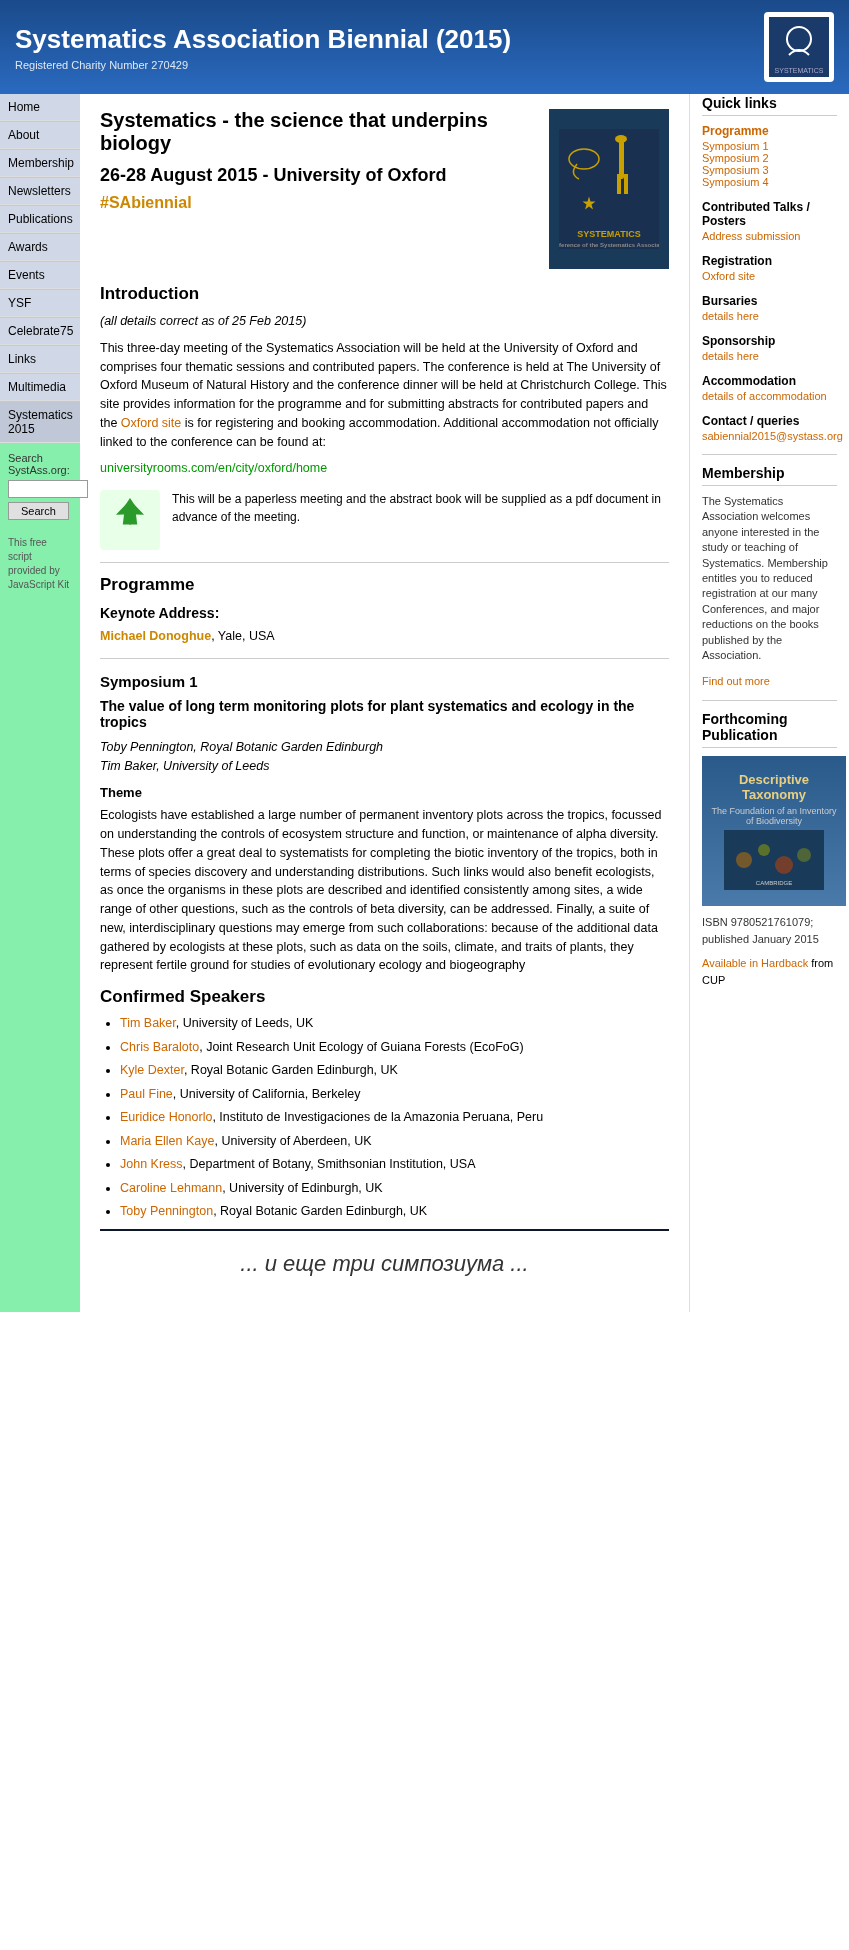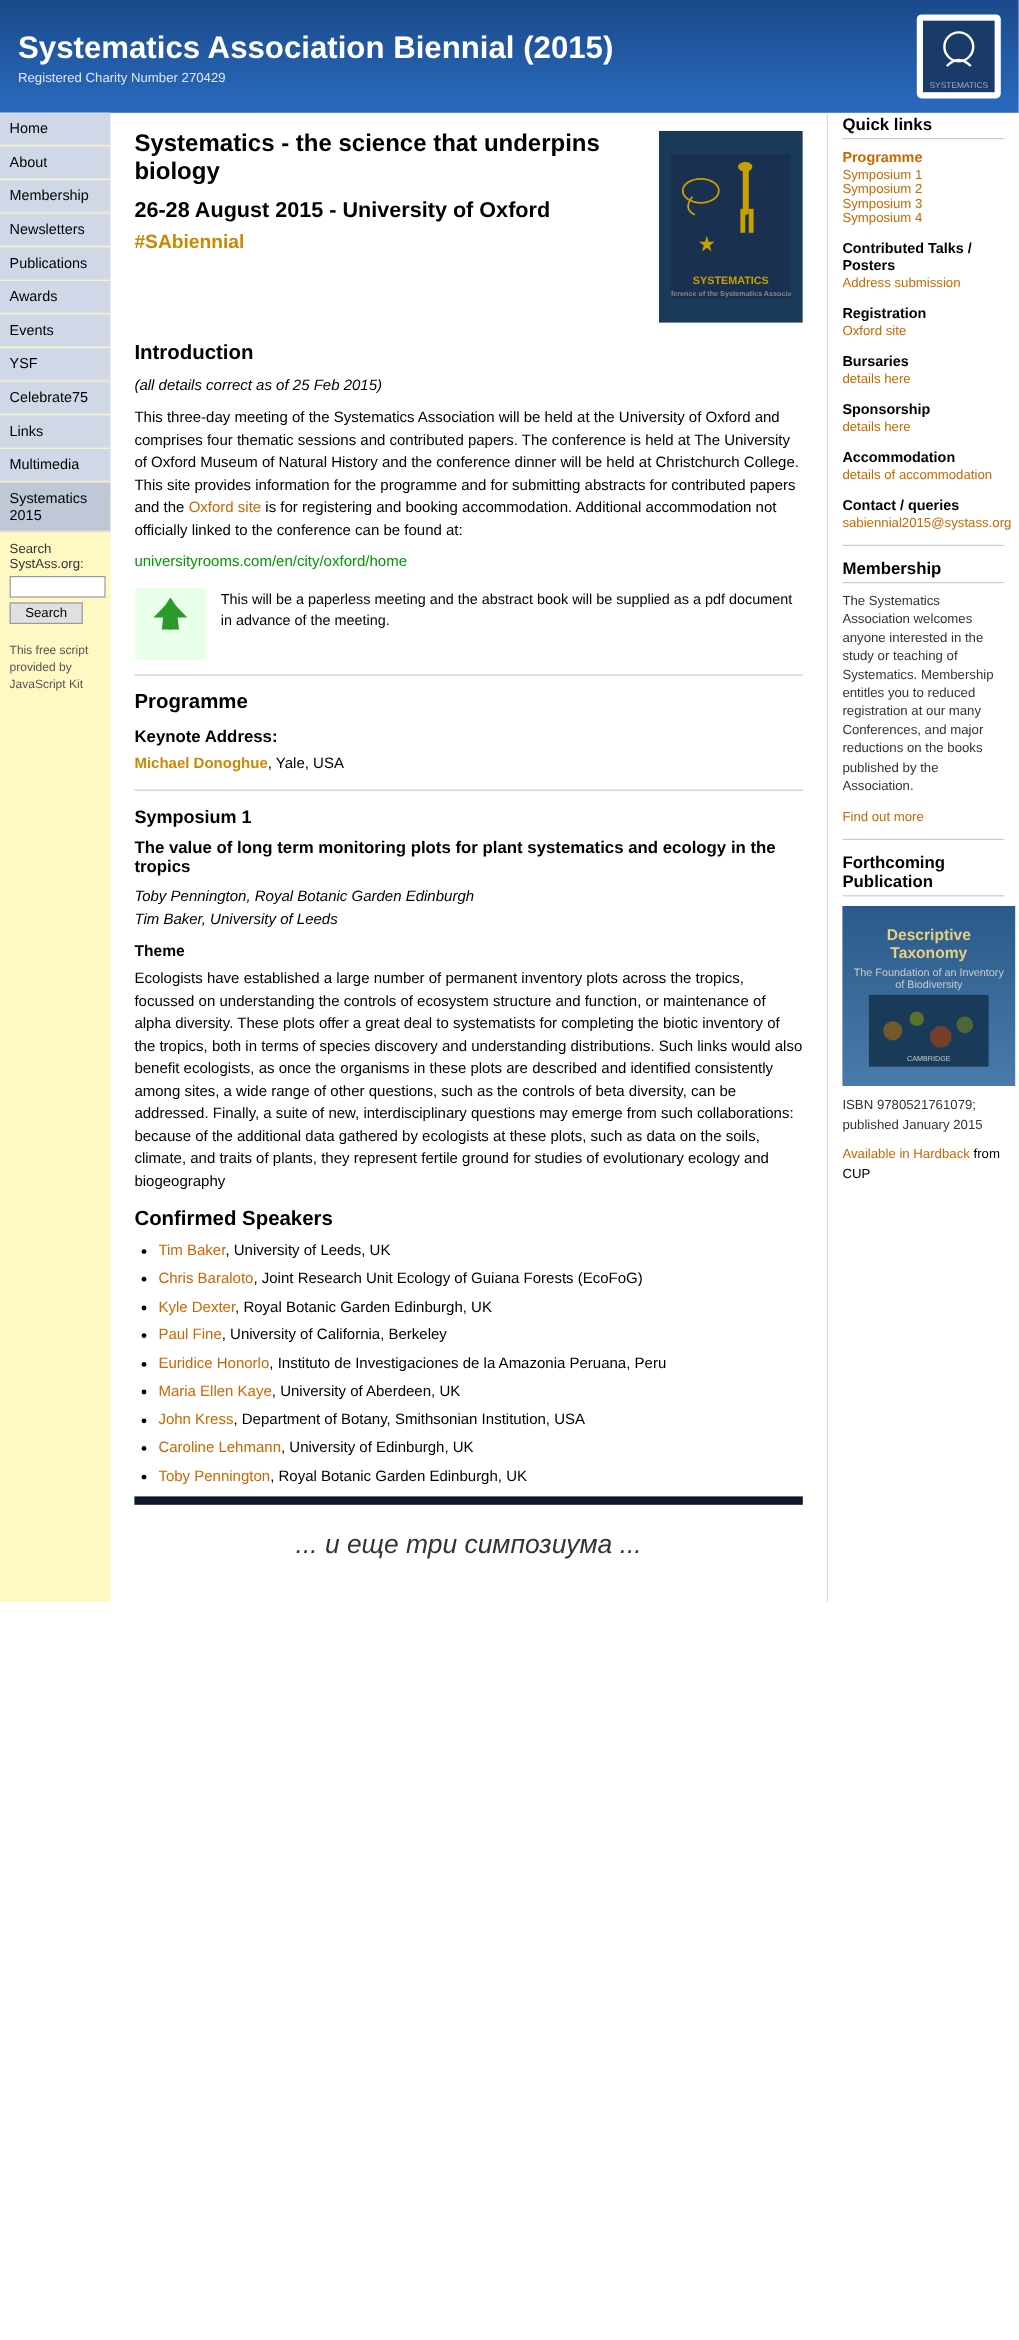--- a/index.html
+++ b/index.html
@@ -24,22 +24,22 @@
       display: flex; align-items: center; justify-content: center;
       overflow: hidden;
     }
     #header-logo svg { width: 60px; height: 60px; }
 
     
     #layout { display: flex; width: 849px; }
 
     
     #left-sidebar {
-      width: 92px;
-      background: #fef9c3;
+      width: 80px;
+      background: #86efac;
       flex-shrink: 0;
     }
     .nav-item {
       display: block;
       padding: 6px 8px;
       font-size: 12px;
       color: #000;
       text-decoration: none;
       border-bottom: 1px solid #ddd;
       cursor: pointer;
@@ -156,21 +156,21 @@
     .pub-isbn { font-size: 11px; color: #333; margin-top: 4px; }
     .available-text { font-size: 11px; margin-top: 6px; }
 
     
     .scroll-hint {
       text-align: center;
       padding: 20px;
       font-size: 22px;
       color: #333;
       font-style: italic;
-      border-top: 7px solid #0f172a;
+      border-top: 2px solid #0f172a;
     }
 
     .section-heading { font-size: 15px; font-weight: bold; margin: 14px 0 8px; }
     .symposium-title { font-size: 14px; font-weight: bold; margin-bottom: 8px; }
     .theme-label { font-size: 13px; font-weight: bold; margin: 10px 0 6px; }
     .confirmed-title { font-size: 17px; font-weight: bold; margin: 12px 0 8px; }
   </style>
 </head>
 <body>
 

